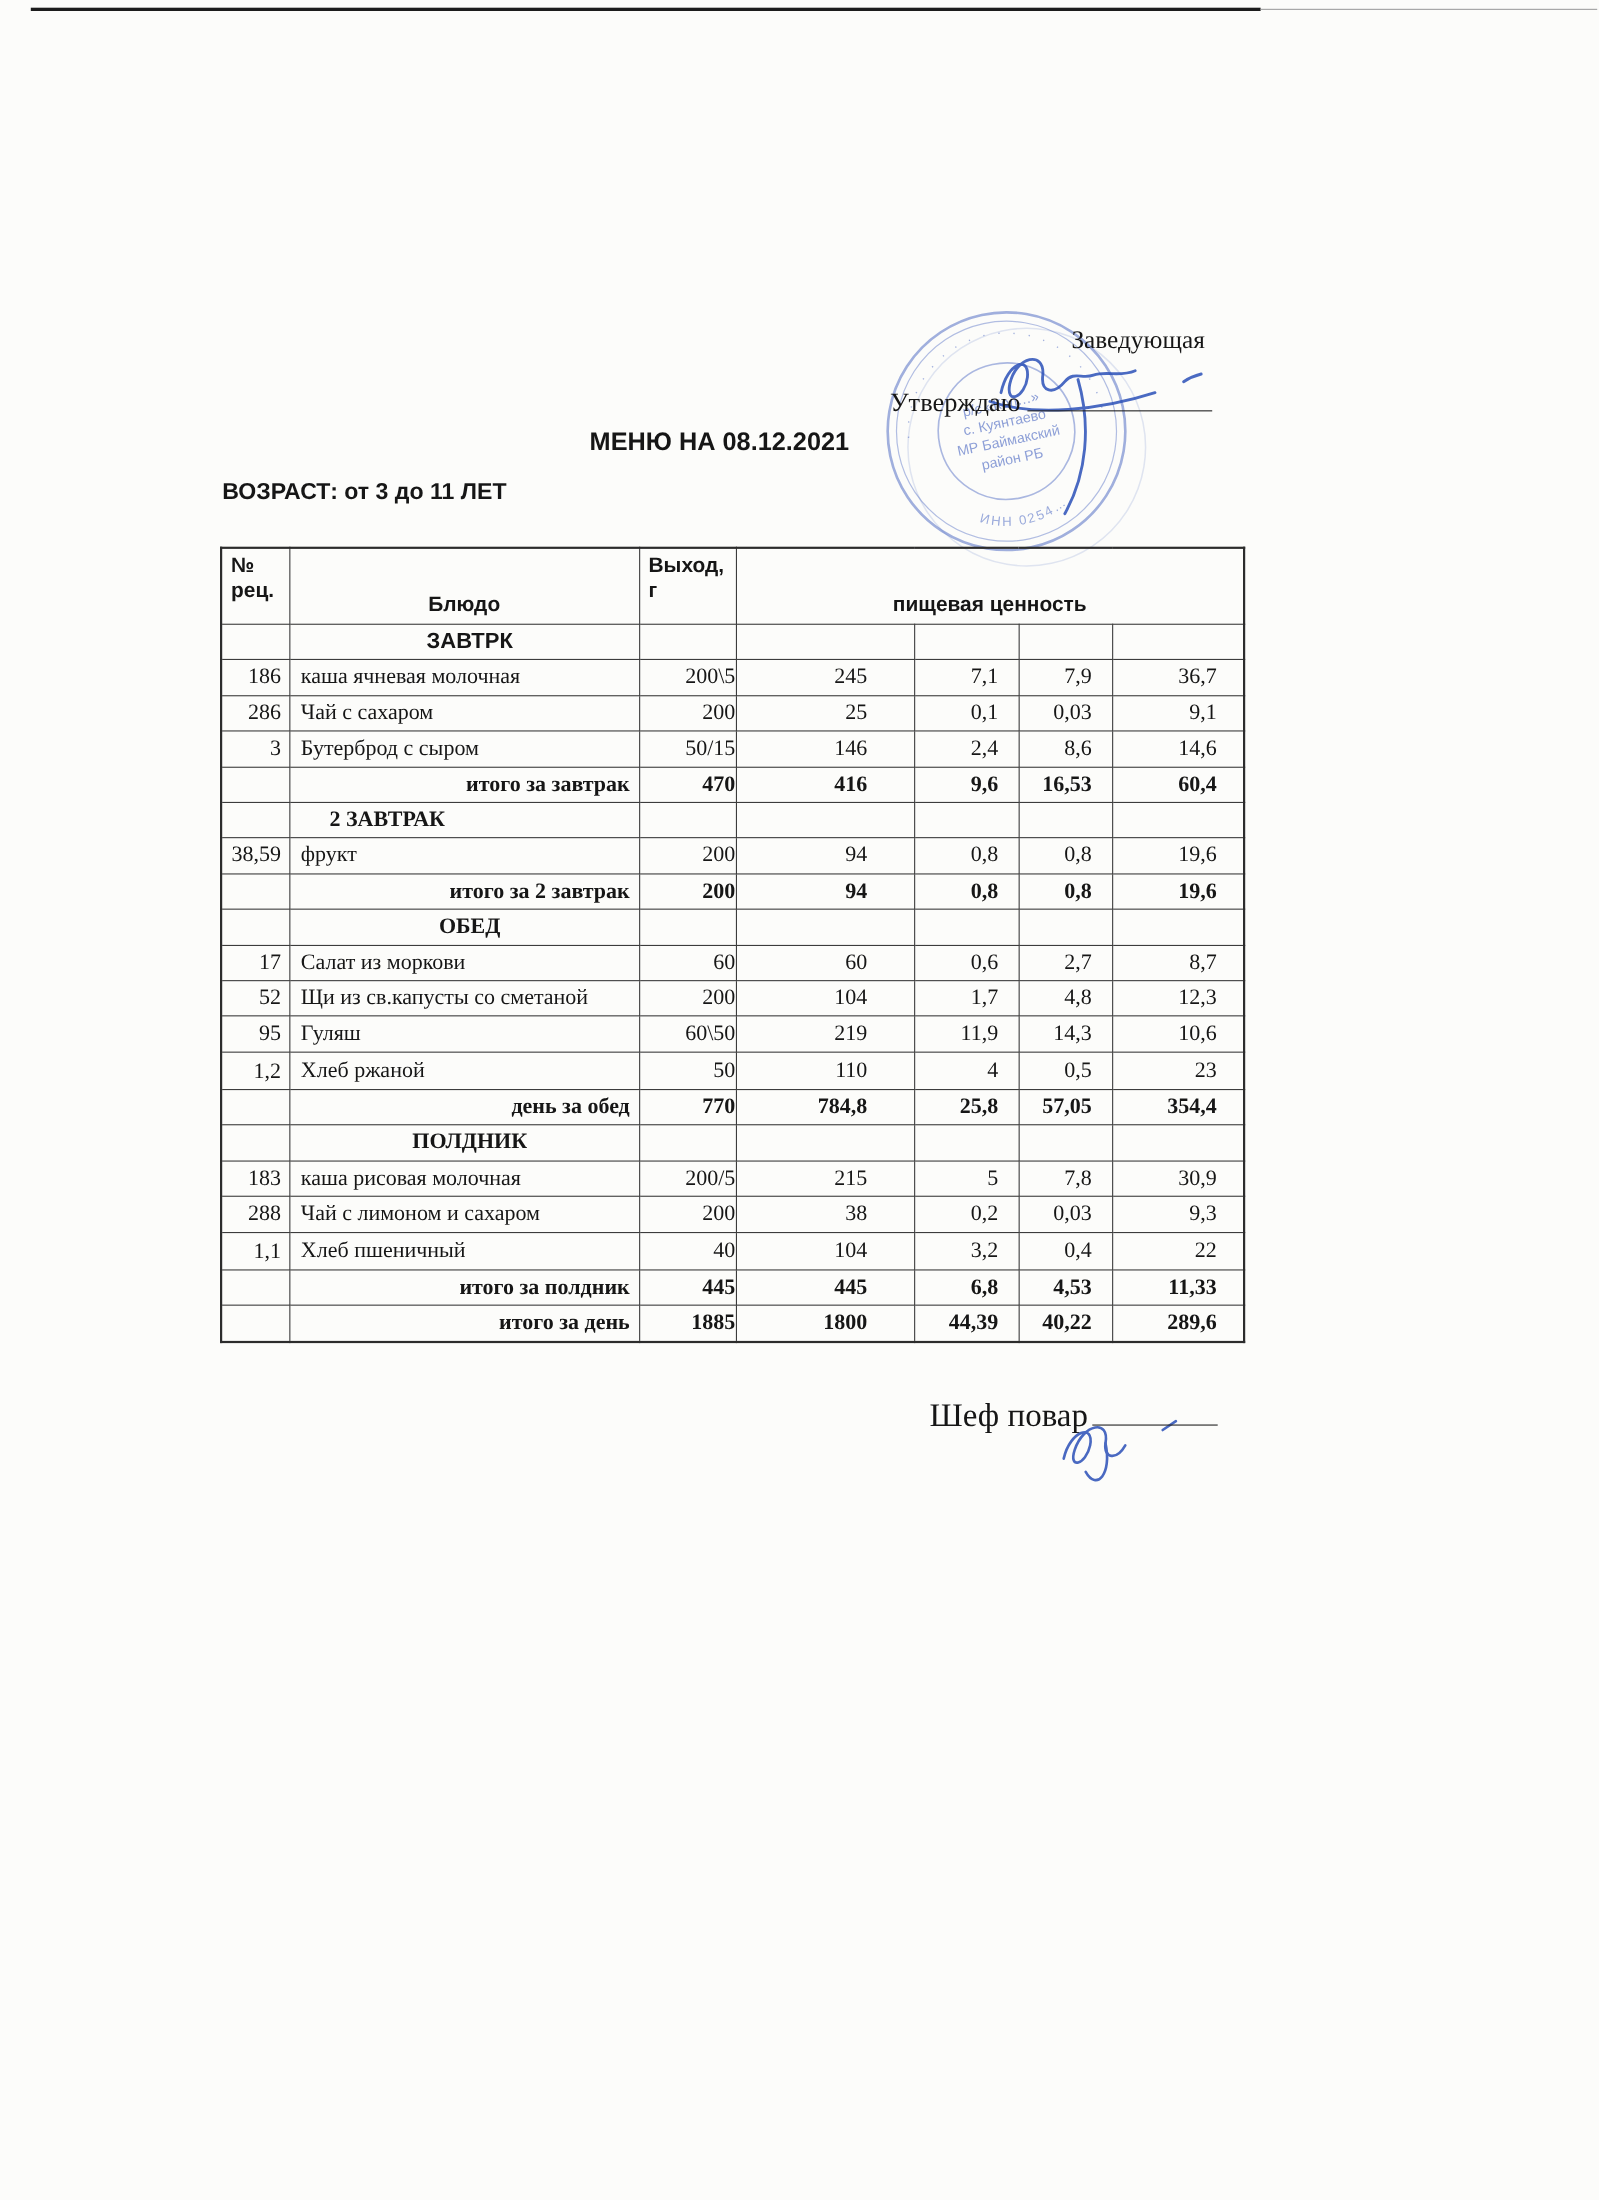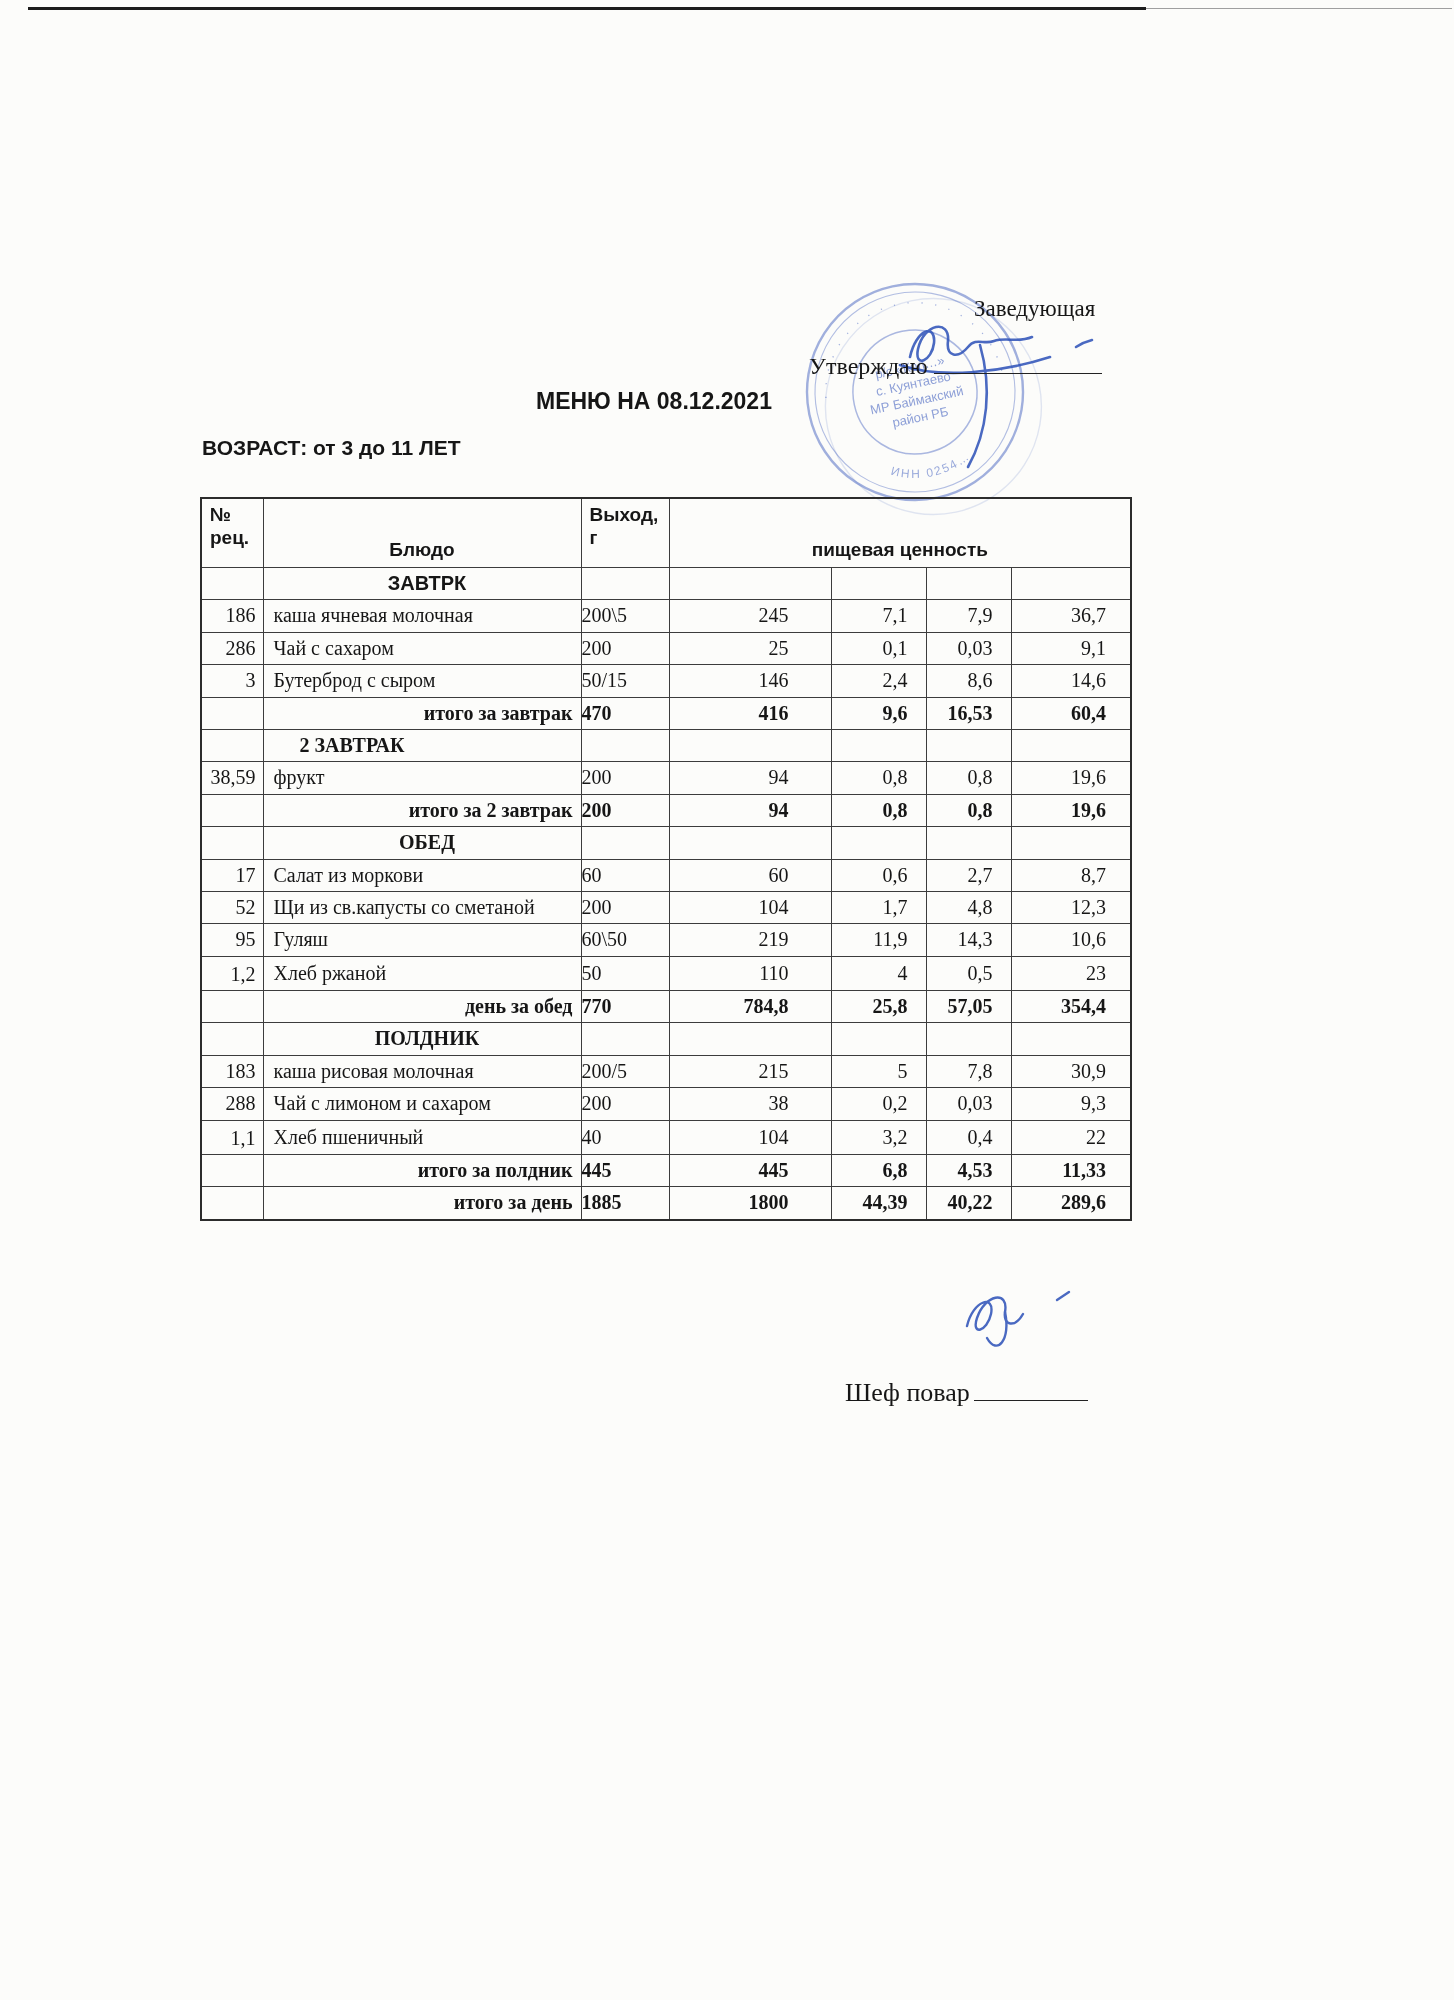--- a/index.html
+++ b/index.html
@@ -26,35 +26,35 @@
   .h-out{text-align:left;padding-left:8px !important;vertical-align:top;}
   .h-nutr{text-align:center;vertical-align:bottom;}
   .h-energy{text-align:center;vertical-align:middle;height:76px;}
   .h-prot,.h-fat,.h-carb{text-align:center;vertical-align:bottom;}
   .h-empty{height:0;}
 
   .menu tbody td{font-size:20px;line-height:1.32;padding:2px 0 3px;white-space:nowrap;}
   .c-rec{text-align:right;padding-right:7px !important;font-size:19px;}
   .rec-small{font-size:14px;vertical-align:top;padding-top:4px !important;}
   .c-dish{text-align:left;padding-left:10px !important;}
-  .c-out{text-align:left;font-size:17px;}
+  .c-out{text-align:right;font-size:17px;}
   .c-energy{text-align:right;padding-right:42px !important;}
   .c-prot{text-align:right;padding-right:18px !important;}
   .c-fat{text-align:right;padding-right:18px !important;}
   .c-carb{text-align:right;padding-right:24px !important;}
 
   .sec{font-weight:bold;}
   .sec-sans{font-family:"Liberation Sans",sans-serif;font-size:19px;}
   .sec-serif{font-size:22px;padding-top:3px;}
   .al-center{text-align:center !important;}
   .al-left{text-align:left !important;padding-left:36px !important;}
   .tot-label{font-weight:bold;text-align:right !important;padding-right:8px !important;font-size:20px;}
   .tot-val{font-weight:bold;font-size:20px !important;}
 
-  .chef-row{position:absolute;left:845px;top:1378px;font-size:26px;white-space:nowrap;}
+  .chef-row{position:absolute;left:845px;top:1270px;font-size:30px;white-space:nowrap;}
   .u-line-sm{display:inline-block;width:114px;height:20px;border-bottom:1.6px solid #222;margin-left:4px;}
 
   .stamp-svg{position:absolute;left:780px;top:272px;}
   .sig1-svg{position:absolute;left:880px;top:295px;}
   .sig2-svg{position:absolute;left:945px;top:1270px;}
 </style>
 </head>
 <body>
 
 <div class="page">

